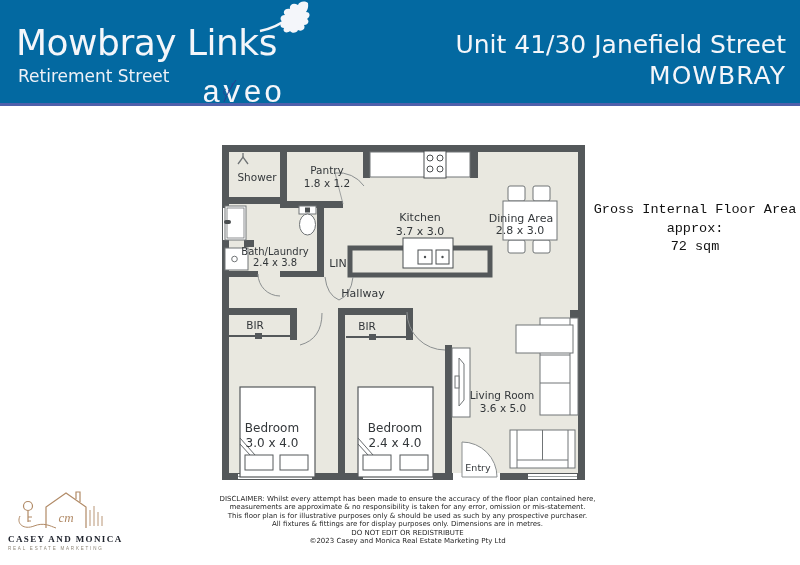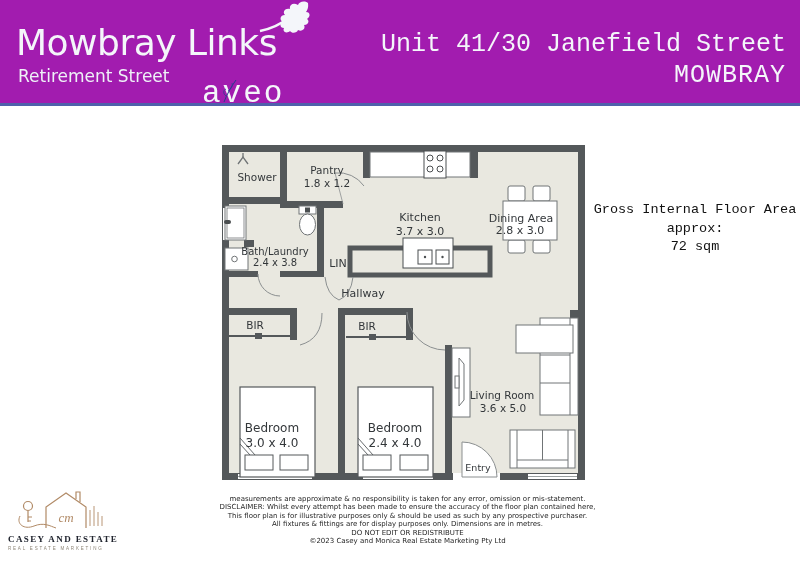--- a/index.html
+++ b/index.html
@@ -1,27 +1,27 @@
 <!DOCTYPE html>
 <html><head>
 <meta charset="utf-8">
 <style>
   html,body{margin:0;padding:0;}
   .page{position:relative;width:800px;height:565px;background:#ffffff;overflow:hidden;
         font-family:"DejaVu Sans",sans-serif;}
   
-  .header{position:absolute;left:0;top:0;width:800px;height:103px;background:#a21caf;
+  .header{position:absolute;left:0;top:0;width:800px;height:103px;background:#0369a1;
           border-bottom:3px solid #4f60ab;}
   .brand-name{position:absolute;left:16px;top:22px;font-size:36px;letter-spacing:-0.5px;
               color:#f4f6fa;white-space:nowrap;}
   .brand-sub{position:absolute;left:18px;top:66px;font-size:17px;color:#eef1f7;white-space:nowrap;}
   .oakleaf{position:absolute;left:258px;top:0px;}
   .aveo{position:absolute;left:202px;top:76px;font-size:31px;letter-spacing:2px;color:#f4f6fa;font-family:Liberation Mono, monospace;}
   .sprig{position:absolute;left:219px;top:78px;}
-  .address{position:absolute;right:14px;top:30px;text-align:right;color:#f4f6fa;font-family:Liberation Mono, monospace;}
+  .address{position:absolute;right:14px;top:30px;text-align:right;color:#f4f6fa;}
   .address-line1{font-size:25px;line-height:30px;white-space:nowrap;}
   .address-line2{font-size:25px;line-height:32px;letter-spacing:1px;white-space:nowrap;}
   
   .floor-area{position:absolute;left:592px;top:201px;width:206px;text-align:center;
               color:#111;font-family:Liberation Mono, monospace;font-size:13.5px;line-height:18.5px;}
   .plan{position:absolute;left:215px;top:140px;}
   .plan text{font-family:"DejaVu Sans",sans-serif;fill:#33373a;}
   .disclaimer{position:absolute;left:170px;top:495px;width:475px;text-align:center;
               color:#1f1f1f;font-size:7px;line-height:8.4px;}
   
@@ -231,37 +231,37 @@
       <text x="57" y="307" font-size="12">3.0 x 4.0</text>
       <text x="180" y="292" font-size="12">Bedroom</text>
       <text x="180" y="307" font-size="12">2.4 x 4.0</text>
       <text x="287" y="259" font-size="10.5">Living Room</text>
       <text x="288" y="272" font-size="10.5">3.6 x 5.0</text>
       <text x="263" y="331" font-size="9.5">Entry</text>
     </g>
   </svg>
 
   <div class="disclaimer">
+    <div>DISCLAIMER: Whilst every attempt has been made to ensure the accuracy of the floor plan contained here,</div>
     <div>measurements are approximate &amp; no responsibility is taken for any error, omission or mis-statement.</div>
-    <div>DISCLAIMER: Whilst every attempt has been made to ensure the accuracy of the floor plan contained here,</div>
     <div>This floor plan is for illustrative purposes only &amp; should be used as such by any prospective purchaser.</div>
     <div>All fixtures &amp; fittings are for display purposes only. Dimensions are in metres.</div>
     <div>DO NOT EDIT OR REDISTRIBUTE</div>
     <div>©2023 Casey and Monica Real Estate Marketing Pty Ltd</div>
   </div>
 
   <div class="agency">
     <svg class="agency-art" width="100" height="48" viewBox="0 0 100 48">
       <g fill="none" stroke="#b18a66" stroke-width="1.2">
         <circle cx="14" cy="20" r="4.5"></circle>
         <path d="M14 25 L14 36 M14 31 L18 31 M14 35 L17 35"></path>
         <path d="M6 30 C2 38 10 44 20 40 C30 36 36 40 42 42" stroke-width="1"></path>
         <path d="M32 42 L32 21 L52 7 L72 21 L72 42"></path>
         <path d="M62 13 L62 6 L66 6 L66 16"></path>
         <path d="M76 24 L76 40 M80 20 L80 40 M84 26 L84 40 M88 30 L88 40" stroke-width="0.9"></path>
       </g>
       <text x="52" y="36" text-anchor="middle" font-family="Liberation Serif, serif" font-style="italic" font-size="13" fill="#b18a66">cm</text>
     </svg>
-    <div class="agency-name">CASEY AND ESTATE</div>
+    <div class="agency-name">CASEY AND MONICA</div>
     <div class="agency-tagline">REAL ESTATE MARKETING</div>
   </div>
 
 </div>
 
 </body></html>

